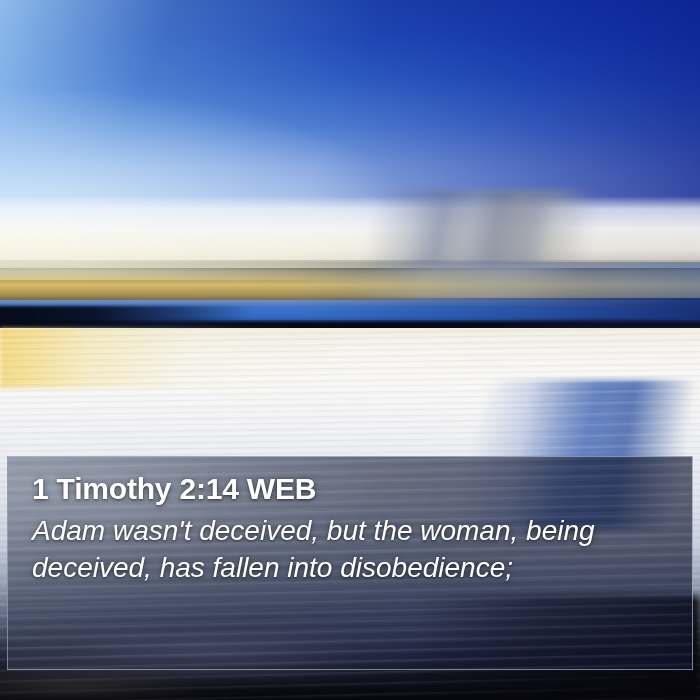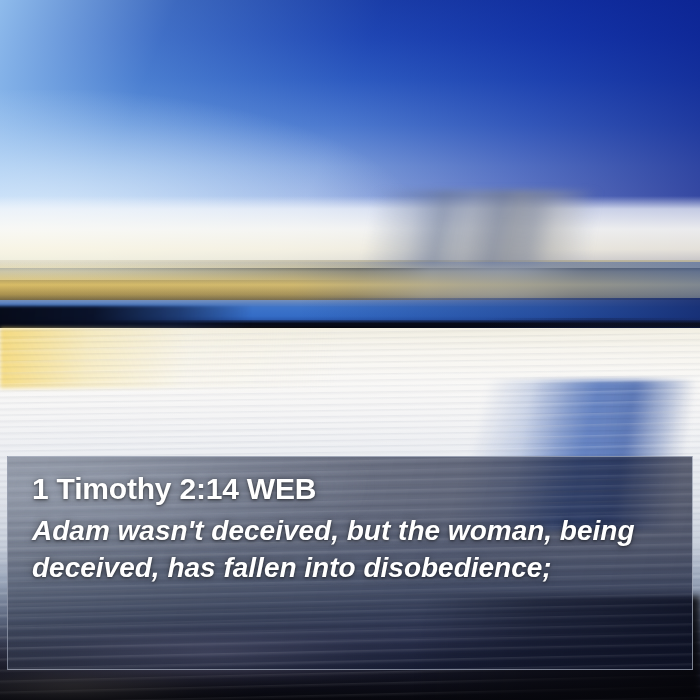--- a/index.html
+++ b/index.html
@@ -292,21 +292,21 @@
     font-weight: bold;
     color: #ffffff;
     letter-spacing: -0.2px;
     line-height: 1.18;
     text-shadow: 0 1px 3px rgba(0,0,0,0.55), 0 0 9px rgba(0,0,0,0.35);
     white-space: nowrap;
   }
   .verse-text {
     margin: 7px 0 0 0;
     font-size: 28px;
-    font-weight: bold;
+    font-weight: normal;
     font-style: italic;
     color: #ffffff;
     line-height: 1.32;
     text-shadow: 0 1px 3px rgba(0,0,0,0.55), 0 0 9px rgba(0,0,0,0.35);
   }
 </style>
 </head>
 <body>
 
 <div id="scene">

